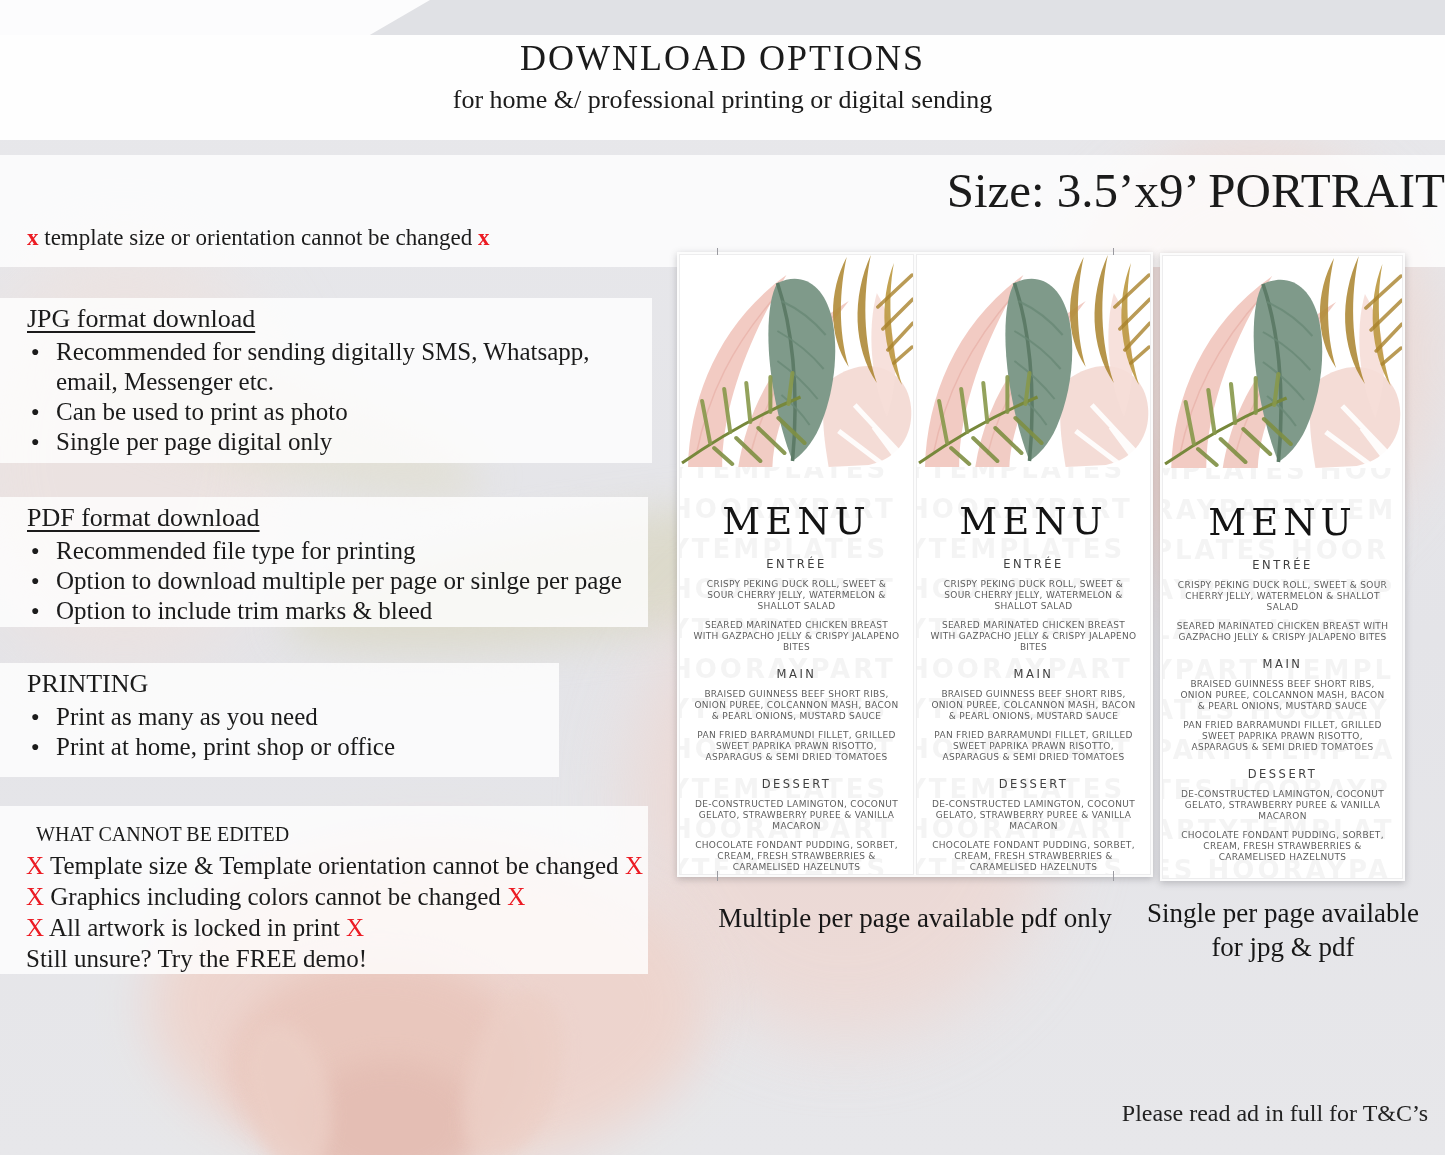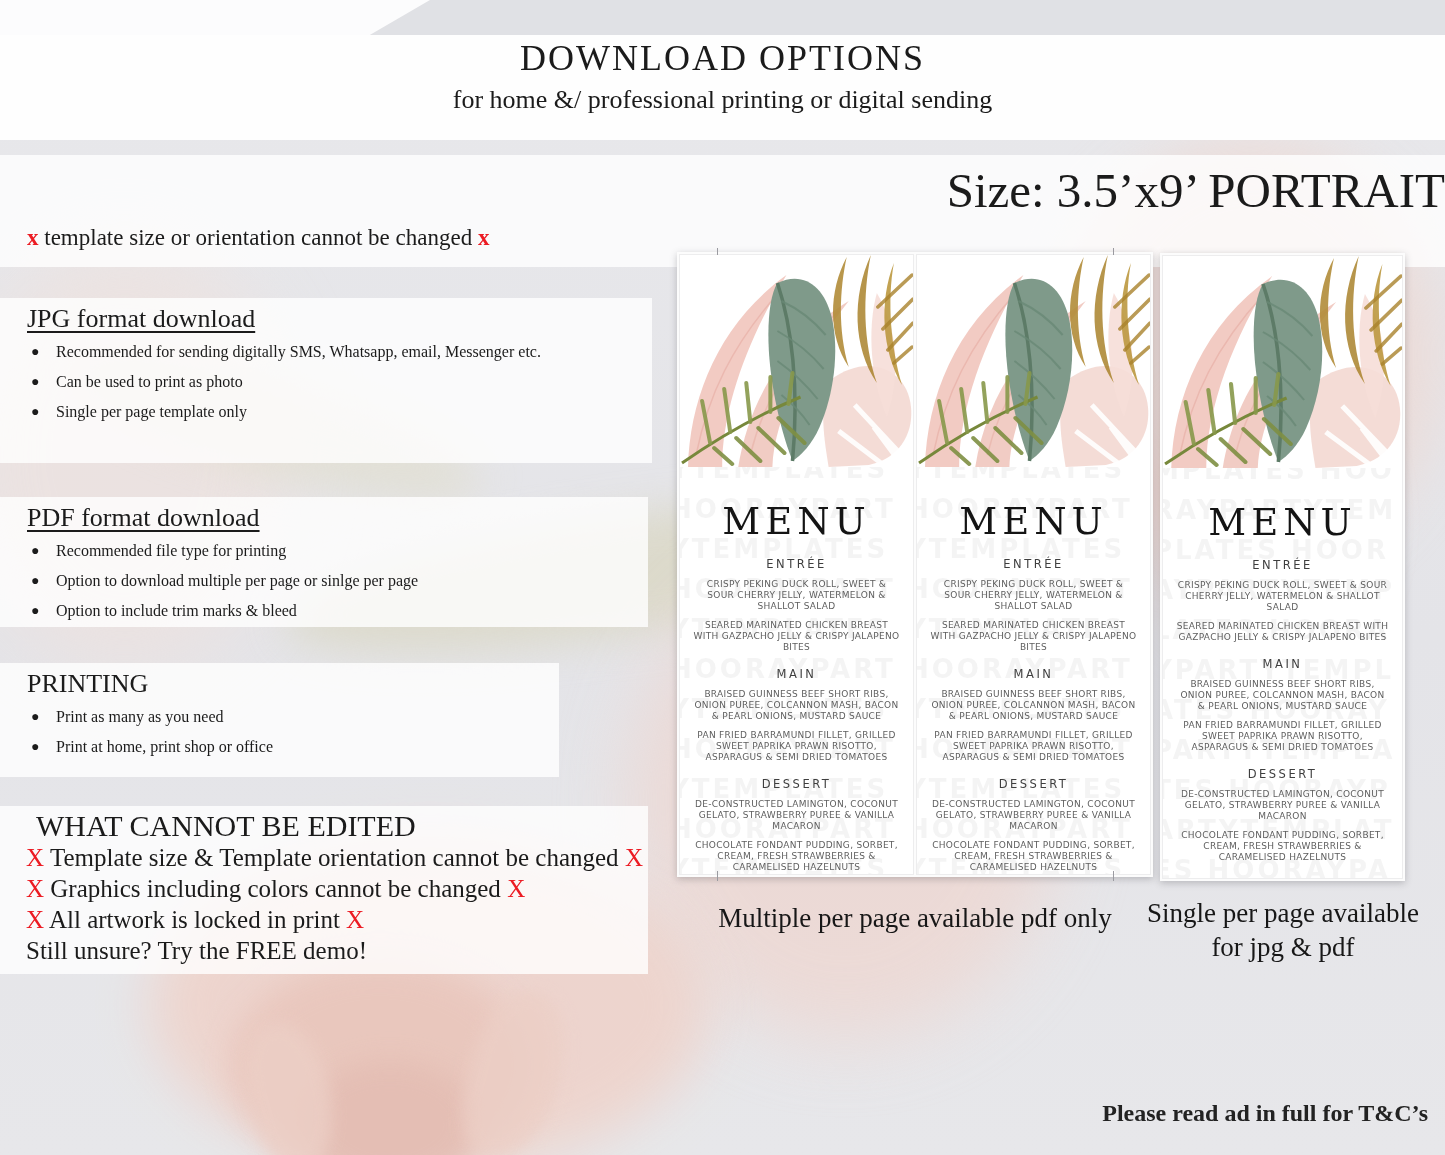--- a/index.html
+++ b/index.html
@@ -34,23 +34,23 @@
   .size-band{left:0; top:155px; width:1445px; height:112px;}
   .size-title{font-size:49px; line-height:56px; padding:8px 0 0 24px;text-align:right;}
   .size-note{font-size:23px; line-height:30px; padding:4px 0 0 27px;}
   .jpg-band{left:0; top:298px; width:652px; height:165px;}
   .pdf-band{left:0; top:497px; width:648px; height:130px;}
   .printing-band{left:0; top:663px; width:559px; height:114px;}
   .noedit-band{left:0; top:806px; width:648px; height:168px;}
   .sec-title{font-size:26px; line-height:32px; padding:5px 0 1px 27px;}
   .sec-title.u{text-decoration:underline; text-underline-offset:4px;}
   .bullets{margin:1px 0 0 0; padding:0 0 0 31px; list-style:none;}
-  .bullets li{position:relative; font-size:16px; line-height:30px; padding-left:25px; max-width:575px;}
+  .bullets li{position:relative; font-size:25px; line-height:30px; padding-left:25px; max-width:575px;}
   .bullets li::before{content:"●"; position:absolute; left:0; top:0; font-size:14px; line-height:30px;}
-  .noedit-title{font-size:30px; line-height:32px; padding:4px 0 0 36px;}
+  .noedit-title{font-size:20px; line-height:32px; padding:12px 0 0 36px;}
   .xline{font-size:25px; line-height:31px; padding-left:26px;}
   .redx{color:#ec1b23;}
   .size-note .redx{font-weight:bold;}
 
   
   .sheet{position:absolute; z-index:2; background:#fcfcfc; box-shadow:0 2px 7px rgba(60,60,70,.28);}
   .sheet-multiple{left:677px; top:252px; width:476px; height:625px; display:flex; gap:4px; padding:3px; box-sizing:border-box;}
   .sheet-single{left:1160px; top:253px; width:245px; height:628px; padding:3px; box-sizing:border-box; display:flex;}
   .card-slot{flex:1; display:flex;}
   .card{position:relative; flex:1; background:#ffffff; outline:1px solid #ededee; overflow:hidden;}
@@ -67,21 +67,21 @@
   .dish{font-family:"DejaVu Sans",sans-serif; font-size:9px; line-height:11px; letter-spacing:.3px;
         color:#5e5e5e; margin:8px 0 0 0;}
   .tick{position:absolute; width:1px; height:10px; background:#9a9aa0;}
   .tick.bl{left:40px;  bottom:-4px;} .tick.br{left:436px; bottom:-4px;}
   .tick.tl{left:40px;  top:-4px;}   .tick.tr{left:436px; top:-4px;}
 
   
   .caption{position:absolute; z-index:2; text-align:center; font-size:27px; line-height:34px; color:#171717;}
   .caption-multiple{left:677px; top:901px; width:476px;}
   .caption-single{left:1132px; top:896px; width:302px;}
-  .terms{position:absolute; z-index:2; right:17px; top:1100px; font-size:24px; color:#222;font-weight:bold;}
+  .terms{position:absolute; z-index:2; right:17px; top:1100px; font-size:24px; color:#222;}
 </style>
 </head>
 <body>
 
 <svg width="0" height="0" style="position:absolute" aria-hidden="true">
   <defs>
     <symbol id="tropical-art" viewBox="0 0 232 212" preserveAspectRatio="none">
       <rect width="232" height="212" fill="#ffffff"></rect>
       <path d="M150 125 C185 98 226 112 230 152 C233 183 214 205 188 210 L148 212 C142 176 139 148 150 125 Z" fill="#f2d6cf" opacity="0.85"></path>
       <path d="M226 206 L174 150 M221 210 L193 172 M204 211 L158 176" stroke="#ffffff" stroke-width="5" opacity="0.9" fill="none"></path>
@@ -130,21 +130,21 @@
   <div class="band size-band">
     <div class="size-title">Size: 3.5’x9’ PORTRAIT</div>
     <div class="size-note"><span class="redx">x</span> <span>template size or orientation cannot be changed</span> <span class="redx">x</span></div>
   </div>
 
   <div class="band jpg-band">
     <div class="sec-title u">JPG format download</div>
     <ul class="bullets">
       <li>Recommended for sending digitally SMS, Whatsapp, email, Messenger etc.</li>
       <li>Can be used to print as photo</li>
-      <li>Single per page template only</li>
+      <li>Single per page digital only</li>
     </ul>
   </div>
 
   <div class="band pdf-band">
     <div class="sec-title u">PDF format download</div>
     <ul class="bullets">
       <li>Recommended file type for printing</li>
       <li>Option to download multiple per page or sinlge per page</li>
       <li>Option to include trim marks &amp; bleed</li>
     </ul>

